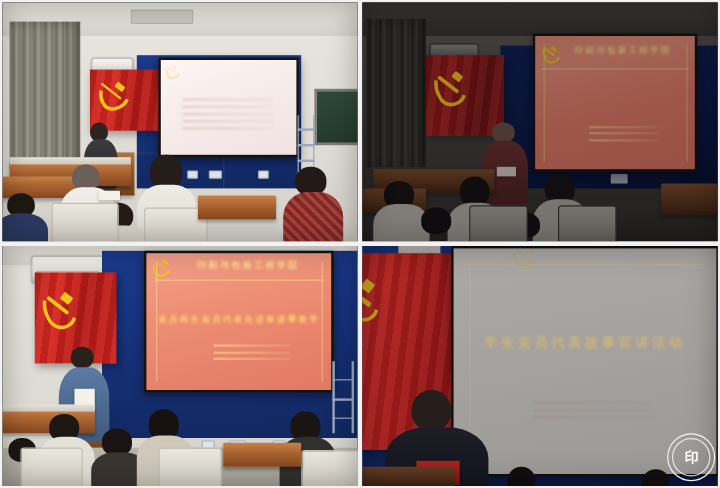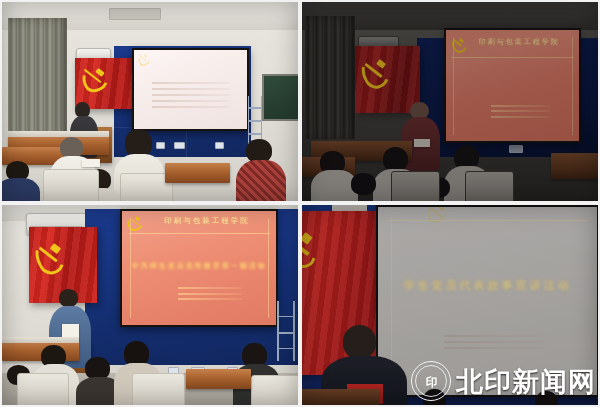--- a/index.html
+++ b/index.html
@@ -323,21 +323,21 @@
             <div class="emblem small" style="left:0;top:0;width:100%;height:100%;">
               <div class="sickle"></div>
                 <div class="hammer-h"></div>
                 <div class="hammer-head"></div>
             </div>
           </div>
           <div class="scr-title" style="top:4%;font-size:7.5px;padding-left:10%;">印刷与包装工程学院</div>
           <div class="scr-band" style="top:19%;"></div>
           <div class="scr-side" style="left:5%;"></div>
           <div class="scr-side" style="right:5%;"></div>
-          <div class="scr-sub" style="top:44%;font-size:7px;">中共师生党员党性教育第一期活动</div>
+          <div class="scr-sub" style="top:44%;font-size:7px;">党员师生党员代表先进事迹季教学</div>
           <div class="scr-lines" style="top:64%;left:36%;right:22%;">
             <i></i>
               <i></i>
               <i></i>
           </div>
         </div>
       </div>
 
       <div class="ladder" style="left:93%;top:48%;width:6%;height:30%;">
         <i style="left:0;top:0;width:1.6px;height:100%;"></i>
@@ -435,16 +435,15 @@
       </div>
       <div class="dimmer" style="background:rgba(5,5,20,.18);"></div>
       <div class="vignette"></div>
     </div>
   </div>
 
   <div id="watermark">
     <div id="seal">
       <span>印</span>
     </div>
-    <div id="wm-text">北印新闻网</div>
   </div>
 
 </div>
 
 </body></html>

